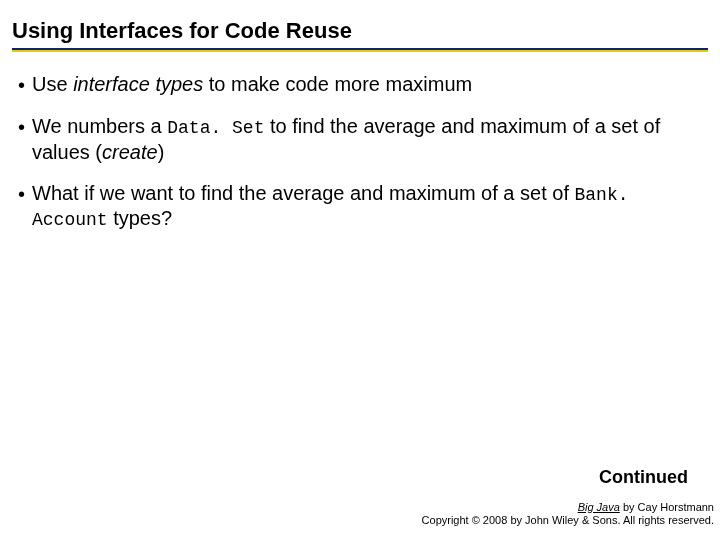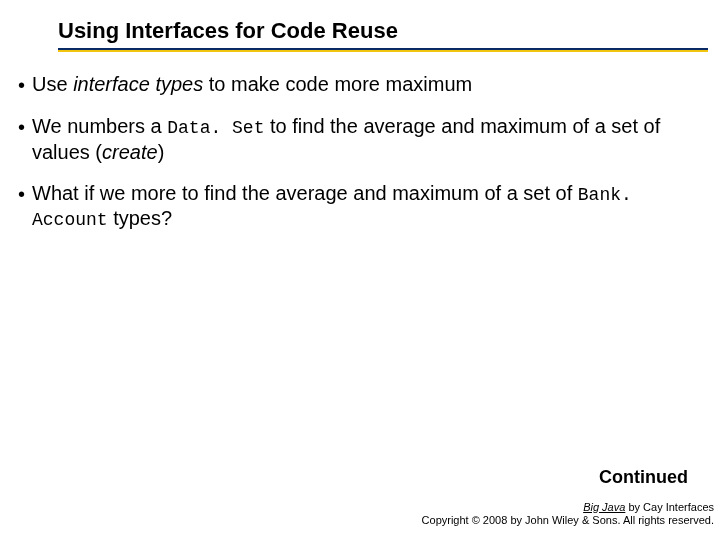--- a/index.html
+++ b/index.html
@@ -8,21 +8,20 @@
     width: 720px;
     height: 540px;
     background: #ffffff;
     font-family: Arial, Helvetica, sans-serif;
     color: #000;
     overflow: hidden;
     position: relative;
   }
   .title-block {
     padding: 18px 12px 6px 12px;
-    margin-left: 46px;
   }
   .title {
     font-size: 22px;
     font-weight: bold;
   }
   .rule {
     margin: 4px 0 0 0;
     height: 4px;
     background: linear-gradient(to bottom, #0a2a66 0%, #0a2a66 55%, #f1c40f 55%, #f1c40f 100%);
   }
@@ -82,26 +81,26 @@
   <div class="bullet">
     <div class="dot">•</div>
     <div class="txt">
       <span>We numbers a </span><code class="m">Data. Set</code><span> to find the average and maximum of a set of values (</span><em class="it">create</em><span>)</span>
     </div>
   </div>
 
   <div class="bullet">
     <div class="dot">•</div>
     <div class="txt">
-      <span>What if we more to find the average and maximum of a set of </span><code class="m">Bank. Account</code><span> types?</span>
+      <span>What if we want to find the average and maximum of a set of </span><code class="m">Bank. Account</code><span> types?</span>
     </div>
   </div>
 
 </div>
 
 <div class="continued">Continued</div>
 
 <div class="footer">
   <div>
-    <span class="book">Big Java</span><span> by Cay Interfaces</span>
+    <span class="book">Big Java</span><span> by Cay Horstmann</span>
   </div>
   <div>Copyright © 2008 by John Wiley &amp; Sons.  All rights reserved.</div>
 </div>
 
 </body></html>

